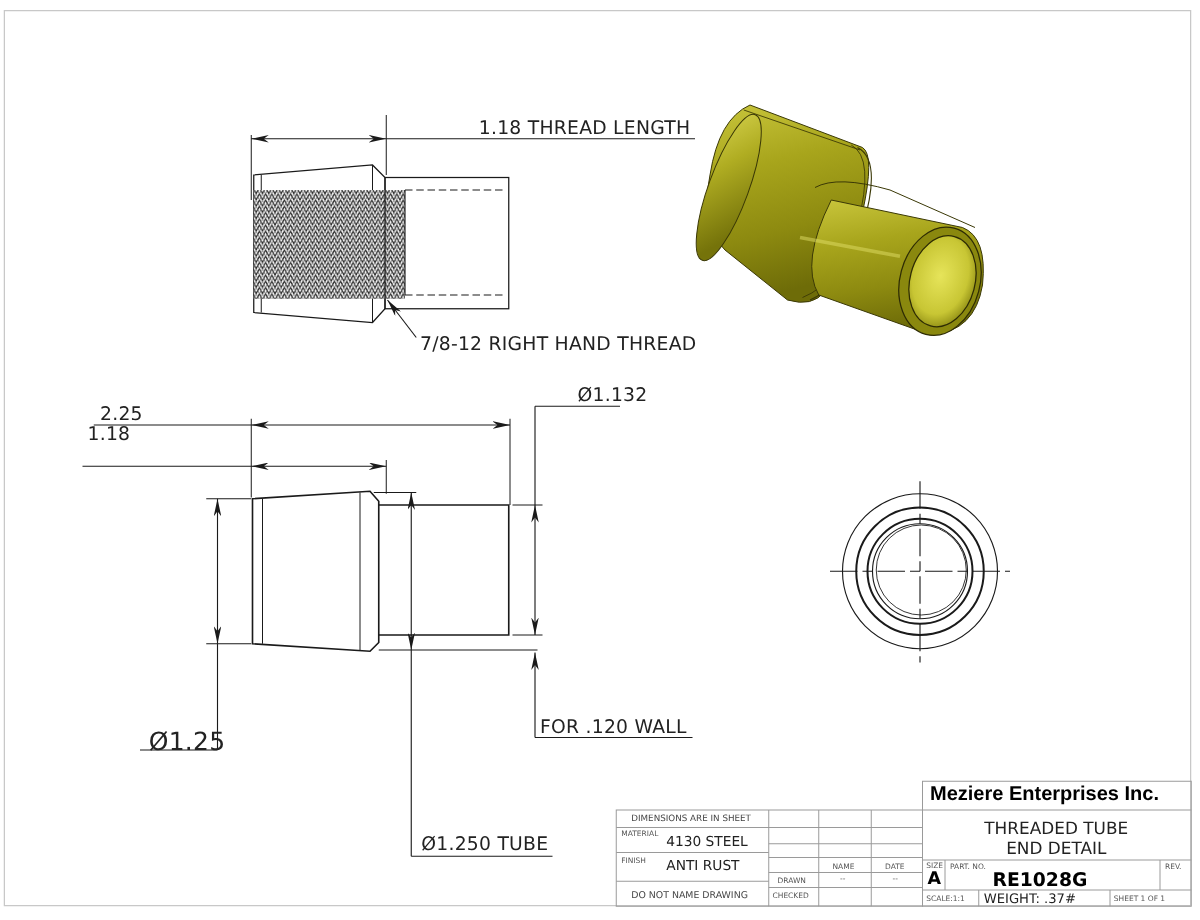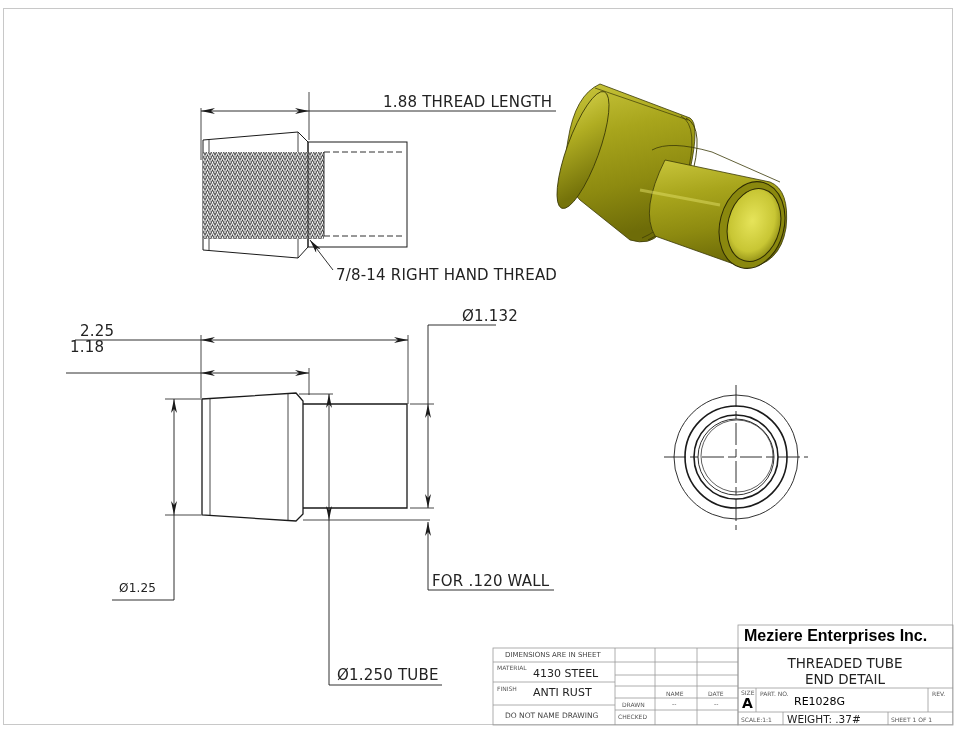--- a/index.html
+++ b/index.html
@@ -6,21 +6,21 @@
   body { width:960px; height:736px; position:relative; overflow:hidden; font-family:"DejaVu Sans", sans-serif; color:#222; }
   .sheet { position:absolute; left:3px; top:8px; width:950px; height:717px; border:1px solid #c8c8c8; box-sizing:border-box; background:#fff; }
   svg.drawing { position:absolute; left:0; top:0; }
   .lbl { position:absolute; font-family:"DejaVu Sans", sans-serif; font-size:14px; color:#222; white-space:nowrap; letter-spacing:0.2px; }
   .tb { position:absolute; font-family:"DejaVu Sans", sans-serif; color:#222; white-space:nowrap; }
   .tiny { font-size:6px; color:#555; }
   .small { font-size:7px; color:#444; }
   .med { font-size:11px; }
   .company { font-family:"Liberation Sans", sans-serif; font-weight:bold; font-size:16px; color:#000; }
   .title-l { font-size:13.5px; color:#222; text-align:center; width:210px; }
-  .part { font-weight:normal; font-size:11px; color:#000; }
+  .part { font-weight:bold; font-size:15px; color:#000; }
   .size { font-weight:bold; font-size:14px; color:#000; }
 </style>
 </head>
 <body>
 
 <div class="sheet"></div>
 
 <svg class="drawing" width="960" height="736" viewBox="0 0 960 736">
   <defs>
     <marker id="arr" markerWidth="14" markerHeight="6" refX="14" refY="3" orient="auto-start-reverse" markerUnits="userSpaceOnUse">
@@ -155,27 +155,27 @@
     <line x1="738" y1="648" x2="953" y2="648"></line>
     <line x1="738" y1="688" x2="953" y2="688"></line>
     <line x1="738" y1="712" x2="953" y2="712"></line>
     <line x1="756" y1="688" x2="756" y2="712"></line>
     <line x1="928" y1="688" x2="928" y2="712"></line>
     <line x1="783" y1="712" x2="783" y2="725"></line>
     <line x1="888" y1="712" x2="888" y2="725"></line>
   </g>
 </svg>
 
-<div class="lbl" style="left:383px; top:93px; font-size:15px;">1.88 THREAD LENGTH</div>
-<div class="lbl" style="left:336px; top:266px; font-size:15px;">7/8-14 RIGHT HAND THREAD</div>
+<div class="lbl" style="left:383px; top:93px; font-size:15px;">1.18 THREAD LENGTH</div>
+<div class="lbl" style="left:336px; top:266px; font-size:15px;">7/8-12 RIGHT HAND THREAD</div>
 
 <div class="lbl" style="left:80px; top:322px; font-size:15px;">2.25</div>
 <div class="lbl" style="left:70px; top:338px; font-size:15px;">1.18</div>
 <div class="lbl" style="left:434px; top:307px; font-size:15px;margin-left:28px;">Ø1.132</div>
-<div class="lbl" style="left:119px; top:581px; font-size:12px;">Ø1.25</div>
+<div class="lbl" style="left:119px; top:581px; font-size:20px;">Ø1.25</div>
 <div class="lbl" style="left:432px; top:572px; font-size:15px;">FOR .120 WALL</div>
 <div class="lbl" style="left:337px; top:666px; font-size:15px;">Ø1.250 TUBE</div>
 
 <div class="tb company" style="left:744px; top:627px;">Meziere Enterprises Inc.</div>
 <div class="tb title-l" style="left:740px; top:655px;">THREADED TUBE</div>
 <div class="tb title-l" style="left:740px; top:671px;text-align:center;">END DETAIL</div>
 
 <div class="tb small" style="left:505px; top:651px;">DIMENSIONS ARE IN SHEET</div>
 <div class="tb tiny" style="left:497px; top:664px;">MATERIAL</div>
 <div class="tb med" style="left:533px; top:667px;">4130 STEEL</div>

